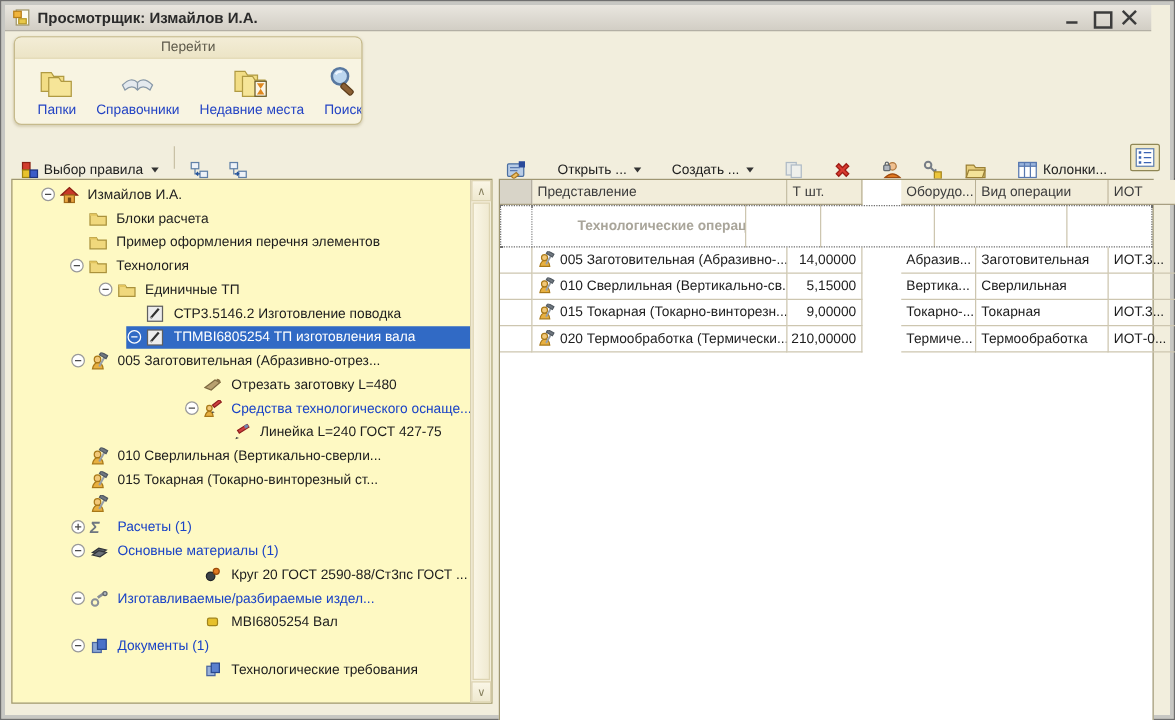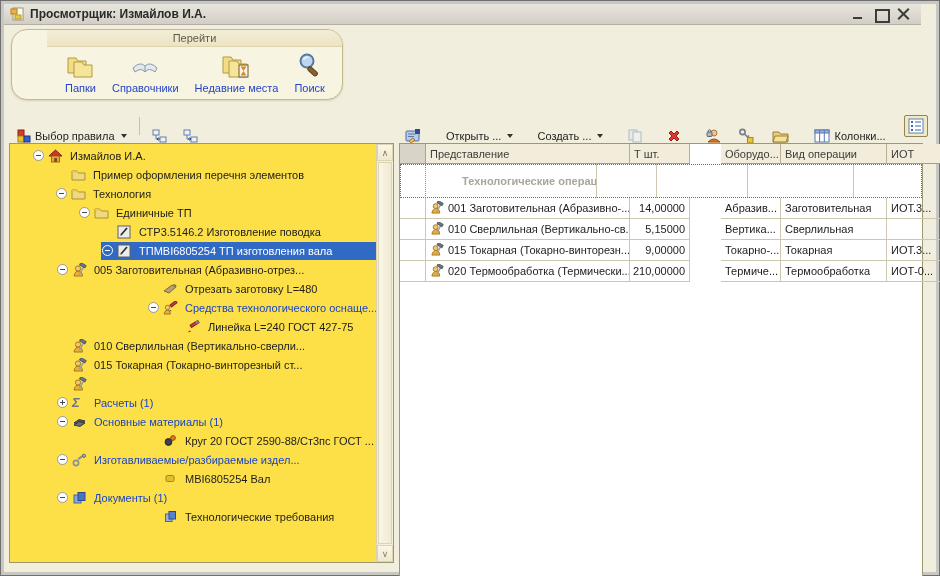--- a/index.html
+++ b/index.html
@@ -29,25 +29,24 @@
   .ctl-min::after { content:""; position:absolute; left:2px; bottom:2px; width:9px; height:2px; background:#3c3c3c; }
   .ctl-max::after { content:""; position:absolute; left:1px; top:1px; width:11px; height:10px; border:2px solid #3c3c3c; }
   .ctl-close::before, .ctl-close::after {
     content:""; position:absolute; left:-1px; top:5px; width:15px; height:2px; background:#3c3c3c;
   }
   .ctl-close::before { transform: rotate(45deg); }
   .ctl-close::after  { transform: rotate(-45deg); }
 
   
   .gotobox {
-    position: absolute; left: 10px; top: 28px; width: 332px; height: 71px;
-    background: #f8f4e2; border: 1px solid #c6ba8c; border-radius: 16px;
+    position: absolute; left: 10px; top: 28px; width: 279px; height: 71px;
+    background: #f8f4e2; border: 1px solid #c6ba8c; border-radius: 6px;
     box-shadow: 0 1px 2px rgba(140,125,70,.25);
     overflow: hidden;
-    padding-left: 35px;
   }
   .gotobox .caption {
     height: 17px; text-align: center; color: #5d594a;
     background: linear-gradient(#f3edd6, #ece4c6);
     border-bottom: 1px solid #ded3ac;
     line-height: 17px;
   }
   .goto-buttons { display: flex; padding: 3px 10px 0 10px; }
   .goto-btn {
     display: flex; flex-direction: column; align-items: center;
@@ -72,21 +71,21 @@
     border-top: 4px solid #333; margin-left: 2px;
   }
   .tb-toggled {
     background: #f0e8c6; border: 1px solid #8f8655; border-radius: 2px; padding: 2px 3px;
   }
   .tb-disabled { opacity: .55; }
 
   
   .treepanel {
     position: absolute; left: 8px; top: 142px; width: 385px; height: 420px;
-    background: #fde047; border: 1px solid #9f9672; display: flex;
+    background: #fef9c3; border: 1px solid #9f9672; display: flex;
   }
   .tree { flex: 1; overflow: hidden; padding-top: 2px; }
   .trow { height: 19px; display: flex; align-items: center; white-space: nowrap; cursor: default; }
   .lvl0 { padding-left: 22px; } .lvl1 { padding-left: 45px; }
   .lvl2 { padding-left: 68px; } .lvl3 { padding-left: 91px; }
   .lvl4 { padding-left: 46px; } .lvl5 { padding-left: 137px; }
   .lvl6 { padding-left: 160px; }
   .band { display: flex; align-items: center; flex: 1; height: 18px; gap: 4px; padding-left: 1px; }
   .exp {
     width: 11px; height: 11px; min-width: 11px; border: 1px solid #9a9a9a; border-radius: 50%;
@@ -337,20 +336,32 @@
             <svg width="15" height="14" viewBox="0 0 15 14">
               <path d="M1 7 L7.5 1 L14 7z" fill="#c83828" stroke="#8a1f12"></path>
               <rect x="3.5" y="7" width="8" height="6" fill="#e8a440" stroke="#a06a1a"></rect>
               <rect x="6.3" y="9" width="2.6" height="4" fill="#7a4a12"></rect>
             </svg>
           </span>
           <span class="tlabel">Измайлов И.А.</span>
         </span>
       </div>
 
+      <div class="trow lvl1">
+        <span class="band">
+          <span class="exp none"></span>
+          <span class="ticon">
+            <svg width="15" height="13" viewBox="0 0 15 13">
+                <path d="M1 3 h5 l1.3 2 H14 v7 H1z" fill="#f0d87c" stroke="#aa923c"></path>
+                <path d="M1 3 h5 l1 1.5 H1z" fill="#e2c45e"></path>
+              </svg>
+          </span>
+          <span class="tlabel">Блоки расчета</span>
+        </span>
+      </div>
 
 
       <div class="trow lvl1">
         <span class="band">
           <span class="exp none"></span>
           <span class="ticon">
             <svg width="15" height="13" viewBox="0 0 15 13">
                 <path d="M1 3 h5 l1.3 2 H14 v7 H1z" fill="#f0d87c" stroke="#aa923c"></path>
                 <path d="M1 3 h5 l1 1.5 H1z" fill="#e2c45e"></path>
               </svg>
@@ -634,21 +645,21 @@
       <div class="td c0"></div>
       <div class="td c1">
         <span class="ticon">
           <svg width="14" height="13" viewBox="0 0 15 14">
               <path d="M2 13 q1 -5 4.5 -5 q3.5 0 4 5z" fill="#e8b040" stroke="#a87818"></path>
               <circle cx="6" cy="5.5" r="2.6" fill="#f2c878" stroke="#a87818"></circle>
               <rect x="9" y="3" width="1.6" height="9" transform="rotate(30 10 7)" fill="#98a0a8"></rect>
               <rect x="8" y="1" width="6" height="2.6" transform="rotate(30 11 2)" fill="#707880" stroke="#505860"></rect>
             </svg>
         </span>
-        <span>001 Заготовительная (Абразивно-...</span>
+        <span>005 Заготовительная (Абразивно-...</span>
       </div>
       <div class="td c2 num">14,00000</div>
       <div class="td c3">Абразив...</div>
       <div class="td c4">Заготовительная</div>
       <div class="td c5">ИОТ.3...</div>
     </div>
 
     <div class="drow">
       <div class="td c0"></div>
       <div class="td c1">

